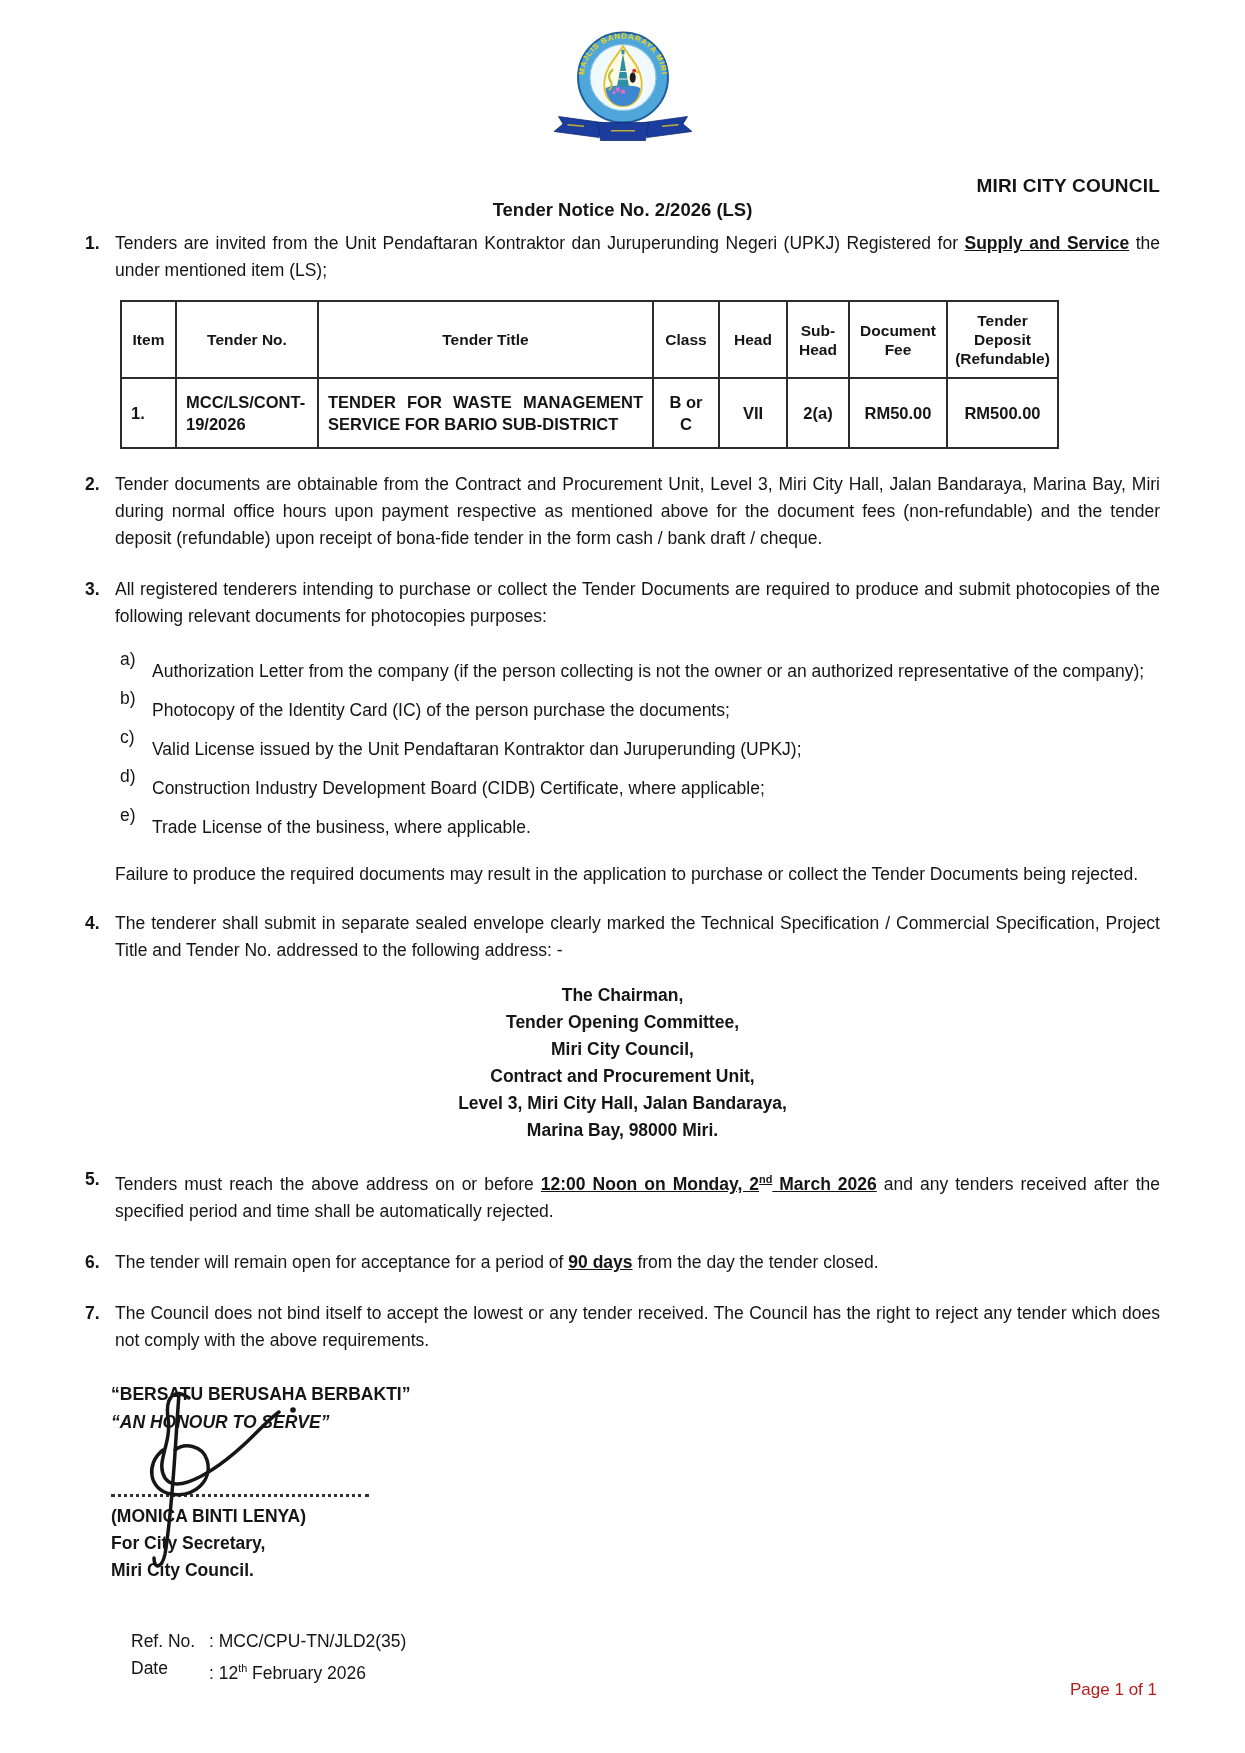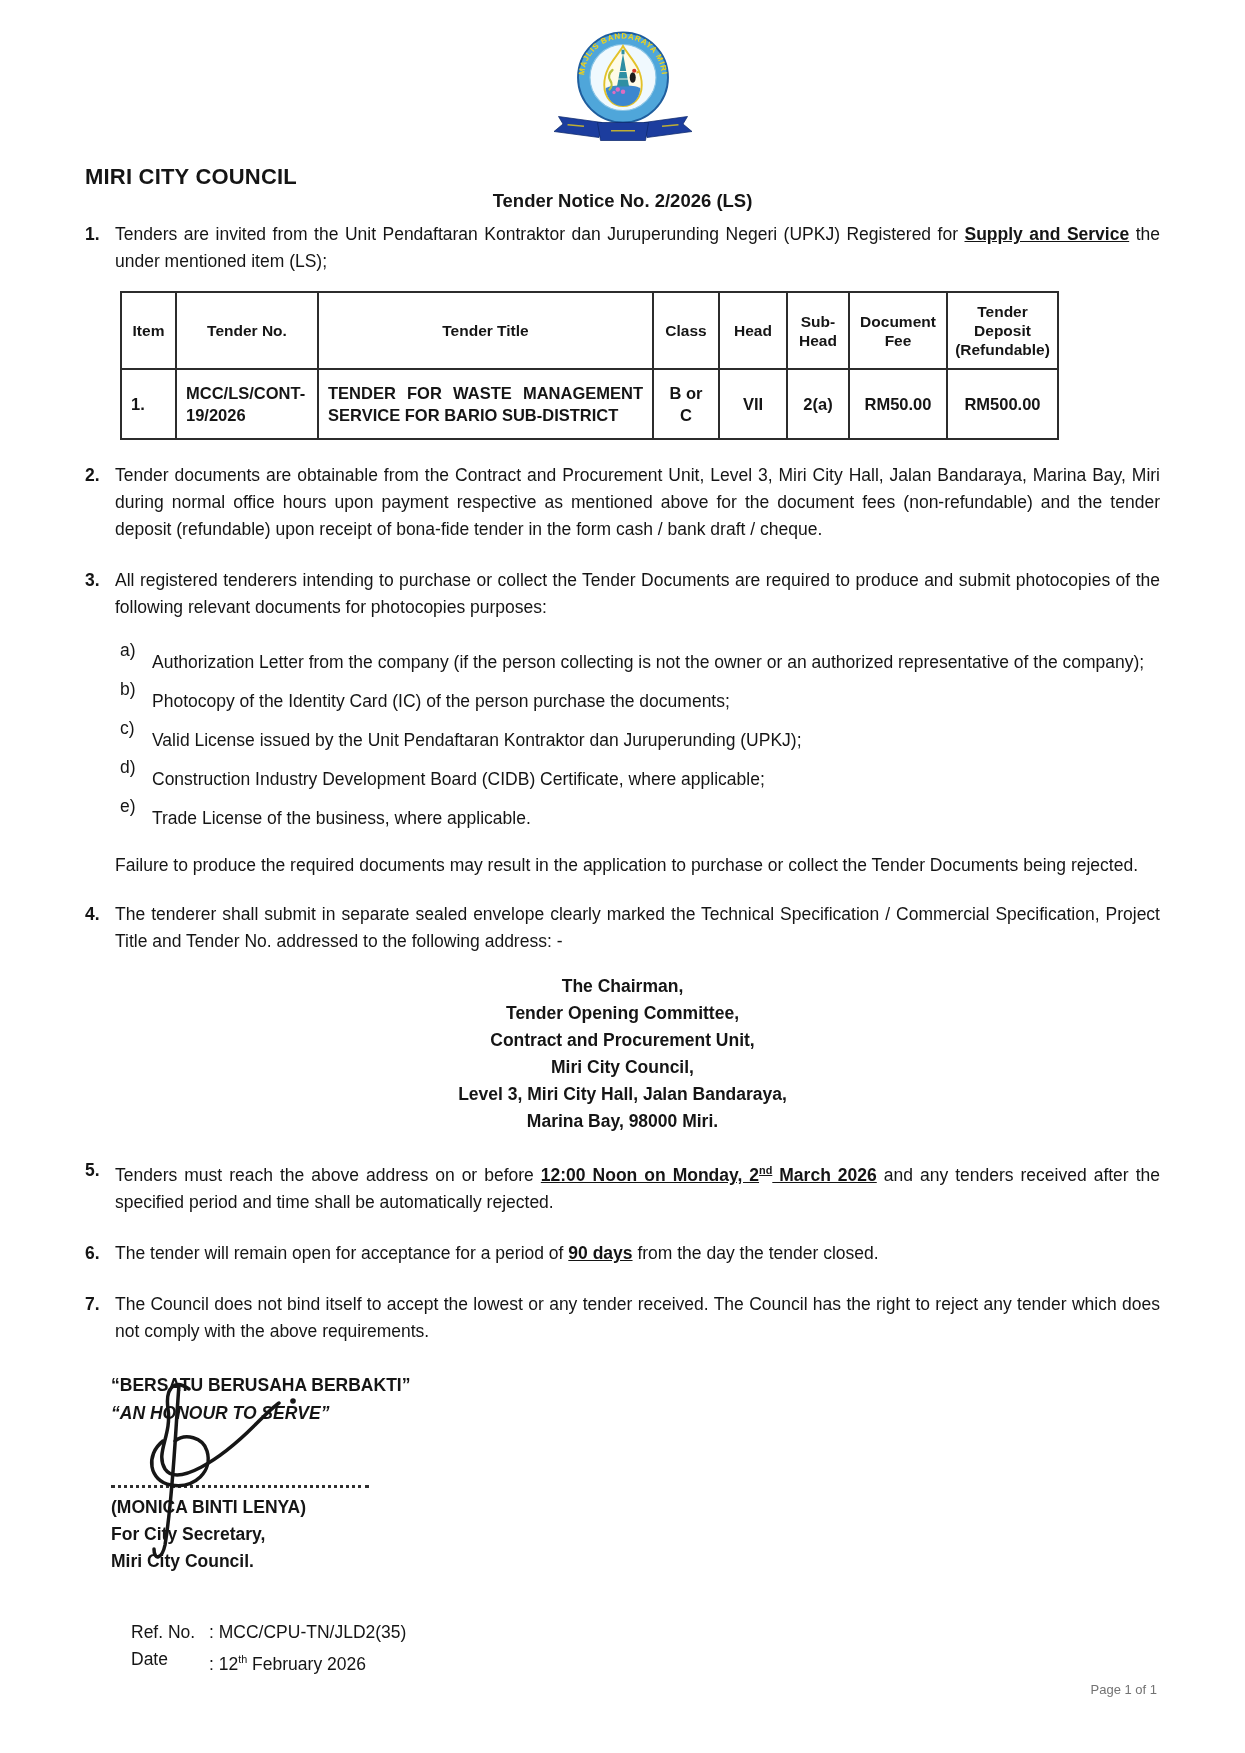--- a/index.html
+++ b/index.html
@@ -11,21 +11,21 @@
     background:#ffffff;
     color:#151515;
     font-family:"Liberation Sans", sans-serif;
     font-size:17.5px;
     line-height:27px;
     padding:28px 85px 0 85px;
     overflow:hidden;
   }
   .crest-wrap { text-align:center; }
   .crest { width:180px; height:120px; display:inline-block; }
-  .doc-title { text-align:left; font-weight:700; font-size:22px; line-height:24px; margin-top:9px; letter-spacing:0.2px; }
+  .doc-title { text-align:right; font-weight:700; font-size:19px; line-height:24px; margin-top:18px; letter-spacing:0.2px; }
   .doc-subtitle { text-align:center; font-weight:700; font-size:18.5px; line-height:24px; }
 
   .item { display:flex; text-align:justify; }
   .item .num { flex:none; width:30px; font-weight:700; }
   .item .body { flex:1; }
   .b { font-weight:400; }
   .bu { font-weight:700; text-decoration:underline;margin-top:32px; }
   sup { font-size:0.62em; }
 
   .mt8{margin-top:8px;} .mt18{margin-top:18px;}
@@ -69,21 +69,21 @@
 
   .sig-area { position:relative; margin-left:26px; padding-top:58px; }
   .signature-svg { position:absolute; left:16px; top:-50px; width:210px; height:190px; pointer-events:none; }
   .dotted-line { width:258px; border-bottom:3px dotted #2f2f2f; height:2px; margin-bottom:6px; }
   .sig-name, .sig-title, .sig-org { font-weight:700; line-height:27px; }
 
   .ref-block { margin-left:46px; margin-top:44px; }
   .ref-row { display:flex; line-height:27px; }
   .ref-row .lbl { flex:none; width:78px; }
 
-  .page-footer { position:absolute; right:88px; top:1676px; font-size:13px; color:#737373; }
+  .page-footer { position:absolute; right:88px; top:1676px; font-size:17px; color:#b91c1c; }
 </style>
 </head>
 <body>
 
 <div class="page">
 
   <div class="crest-wrap">
     <svg class="crest" viewBox="0 0 240 160">
       <circle cx="120" cy="66" r="60" fill="#4fa6da" stroke="#1f5e9e" stroke-width="2.5"></circle>
       <circle cx="120" cy="66" r="44" fill="#f0f9fe" stroke="#8cc6e6" stroke-width="1.5"></circle>
@@ -196,22 +196,22 @@
   <div class="plain-para mt20"><span>Failure to produce the required documents </span><span class="b">may result in the application to purchase or collect the Tender Documents being rejected.</span></div>
 
   <div class="item mt22">
     <span class="num">4.</span>
     <span class="body">The tenderer shall submit in separate sealed envelope clearly marked the Technical Specification / Commercial Specification, Project Title and Tender No. addressed to the following address: -</span>
   </div>
 
   <div class="address mt18">
     <div>The Chairman,</div>
     <div>Tender Opening Committee,</div>
+    <div>Miri City Council,</div>
     <div>Contract and Procurement Unit,</div>
-    <div>Miri City Council,</div>
     <div>Level 3, Miri City Hall, Jalan Bandaraya,</div>
     <div>Marina Bay, 98000 Miri.</div>
   </div>
 
   <div class="item mt22">
     <span class="num">5.</span>
     <span class="body"><span>Tenders must reach the above address on or before </span><span class="bu">12:00 Noon on Monday, 2</span><sup class="bu">nd</sup><span class="bu"> March 2026</span><span> and any tenders received after the specified period and time shall be automatically rejected.</span></span>
   </div>
 
   <div class="item mt24">

